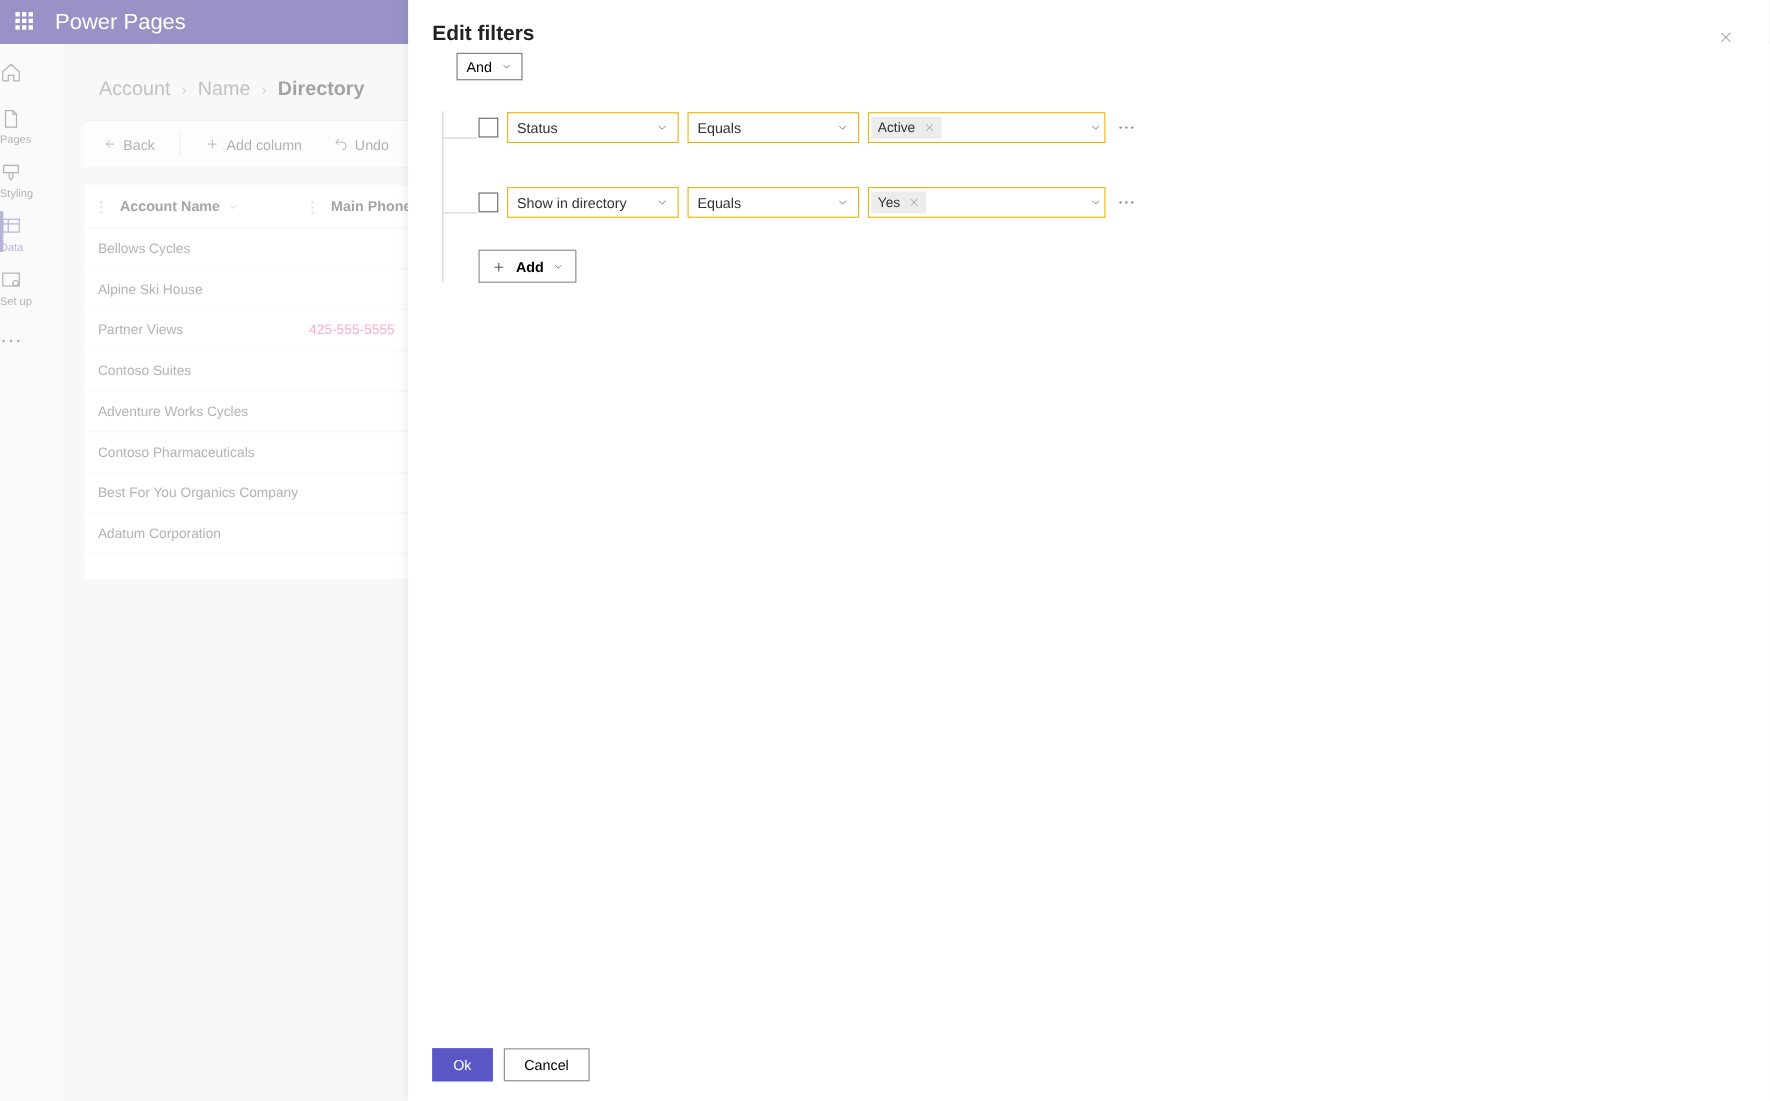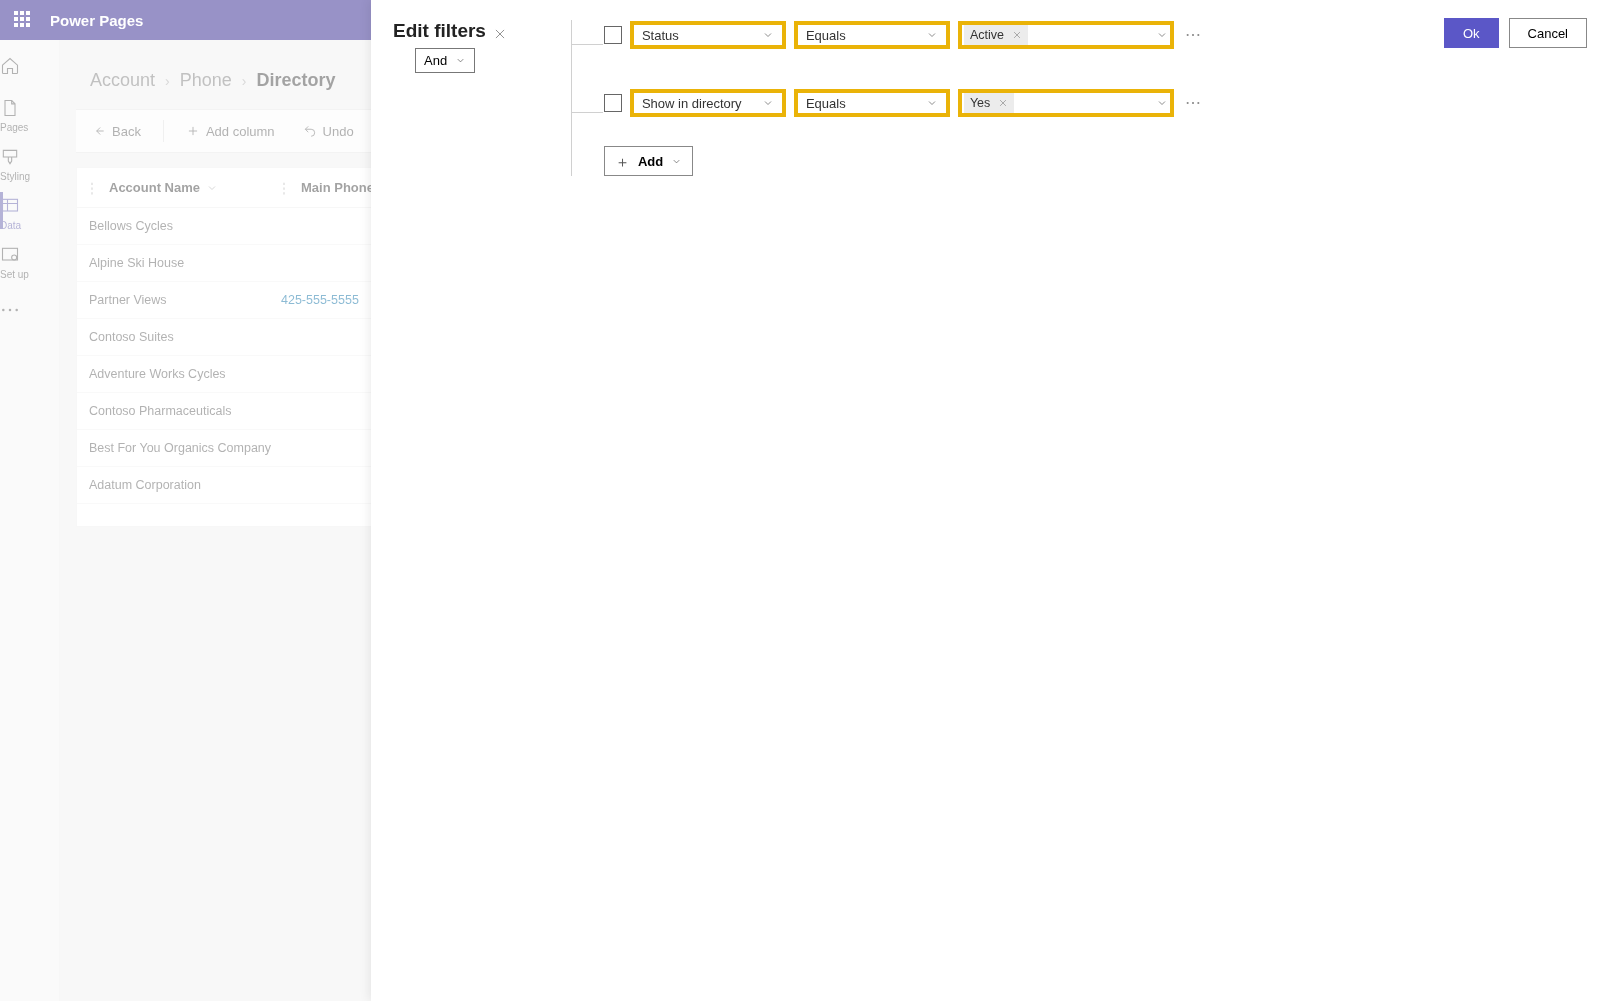--- a/index.html
+++ b/index.html
@@ -2,21 +2,21 @@
 <html><head>
 <meta charset="utf-8">
 <style>
   * { box-sizing: border-box; margin: 0; padding: 0; font-family: "Segoe UI", -apple-system, sans-serif; }
   html, body { width: 1609px; height: 1001px; overflow: hidden; background: #fff; }
 
   
   .app-bar { height: 40px; background: #9892c7; color: #fff; display: flex; align-items: center; padding: 0 10px; }
   .waffle { width: 18px; height: 18px; display: grid; grid-template-columns: repeat(3,4px); grid-template-rows: repeat(3,4px); gap: 2px; margin-right: 18px; margin-left:4px;}
   .waffle span { background: #fff; width: 4px; height: 4px; }
-  .app-title { font-size: 15px; font-weight: 700; }
+  .app-title { font-size: 20px; font-weight: 400; }
 
   
   .rail { position: absolute; top: 40px; left: 0; width: 60px; bottom: 0; background: #f3f3f3; border-right: 1px solid #eee; }
   .rail-item { display: flex; flex-direction: column; align-items: flex-start; padding: 10px 0 4px 0; color: #555; font-size: 10px; cursor: pointer; position: relative; }
   .rail-item.active::before { content:""; position:absolute; left:0; top:6px; bottom:6px; width:3px; background:#5b57a6; }
   .rail-item.active { color: #5b57a6; }
   .rail-icon { width: 20px; height: 20px; margin-bottom: 4px; stroke: currentColor; fill:none; stroke-width:1.3;}
   .rail-item.icononly .rail-icon { margin-bottom: 0; }
   .rail .home { padding-top: 16px; padding-bottom: 12px;}
   .rail .ellipsis { padding-top: 16px; color:#555;}
@@ -33,42 +33,42 @@
   .toolbar .divider { width:1px; height:22px; background:#ddd;}
 
   .grid-card { background:#fff; margin-top:14px; margin-right:20px; border:1px solid #eee; }
   .grid-head { display:flex; border-bottom:1px solid #eee; height:40px; align-items:center; font-size:13px; font-weight:600; color:#333; padding-left:8px;}
   .grid-head .col { display:flex; align-items:center; gap:6px;}
   .grid-head .handle { color:#ccc; font-size:14px; margin-right:4px;}
   .grid-head svg { width:12px; height:12px; stroke:#888; fill:none; stroke-width:1.5;}
   .grid-head .col.name { width:192px; }
   .grid-row { height:37px; border-bottom:1px solid #f1f1f1; display:flex; align-items:center; font-size:12.5px; color:#555; padding-left:12px;}
   .grid-row .cell.name { width:192px;}
-  .grid-row .cell.phone { color:#0369a1;}
+  .grid-row .cell.phone { color:#ec4899;}
 
   
   .scrim { position:absolute; top:40px; left:0; right:0; bottom:0; background:rgba(255,255,255,0.55); }
 
   
-  .panel { position:absolute; top:0; right:0; bottom:0; width:1238px; background:#fff; box-shadow:-2px 0 10px rgba(0,0,0,.08); display:flex; flex-direction:row;}
+  .panel { position:absolute; top:0; right:0; bottom:0; width:1238px; background:#fff; box-shadow:-2px 0 10px rgba(0,0,0,.08); display:flex; flex-direction:column;}
   .panel-head { padding:20px 26px 8px 22px; display:flex; justify-content:space-between; align-items:flex-start;}
   .panel-title { font-size:19px; font-weight:600; color:#222;}
   .close-x { width:28px; height:28px; display:flex; align-items:center; justify-content:center; cursor:pointer;}
   .close-x svg { width:14px; height:14px; stroke:#444; stroke-width:1;}
   .group-select { margin-left:22px; border:1px solid #777; padding:4px 8px; font-size:13px; display:inline-flex; align-items:center; gap:8px; cursor:pointer; width:fit-content;}
   .group-select svg { width:11px; height:11px; stroke:#555; fill:none; stroke-width:1.5;}
 
   .filters-body { position:relative; flex:1; padding:20px 22px;}
   .tree { position:relative; margin-left:0;}
   .vline { position:absolute; left:9px; top:0; bottom:auto; width:1px; background:#d0d0d0;}
   .row { position:relative; display:flex; align-items:center; height:30px; margin-bottom:38px;}
   .row .hline { position:absolute; left:9px; width:32px; height:1px; background:#d0d0d0; top:24px;}
   .row-inner { display:flex; align-items:center; gap:8px; margin-left:42px;}
   .chk { width:18px; height:18px; border:1px solid #666; background:#fff; cursor:pointer;}
-  .dd { height:28px; border:4px solid #eab308; background:#fff; display:flex; align-items:center; justify-content:space-between; padding:0 8px; font-size:13px; color:#333; cursor:pointer;}
+  .dd { height:28px; border:1px solid #eab308; background:#fff; display:flex; align-items:center; justify-content:space-between; padding:0 8px; font-size:13px; color:#333; cursor:pointer;}
   .dd.field { width:156px;}
   .dd.op    { width:156px;}
   .dd.value { width:216px; padding:2px; gap:0;}
   .dd svg { width:12px; height:12px; stroke:#666; fill:none; stroke-width:1.5;}
   .tag { background:#ececec; padding:3px 6px; font-size:12.5px; color:#333; display:inline-flex; align-items:center; gap:8px;}
   .tag svg { width:10px; height:10px; stroke:#666; stroke-width:1.2;}
   .row-more { width:22px; display:flex; align-items:center; justify-content:center; cursor:pointer; color:#888;}
   .row-more svg{ width:16px; height:4px; }
 
   .add-row { margin-left:42px; margin-top:-10px;}
@@ -140,21 +140,21 @@
         <circle cx="12" cy="3" r="1.5" fill="#555" stroke="none"></circle>
         <circle cx="20" cy="3" r="1.5" fill="#555" stroke="none"></circle>
       </svg>
   </div>
 </div>
 
 <div class="workspace">
   <div class="breadcrumbs">
     <span>Account</span>
     <span class="sep">›</span>
-    <span>Phone</span>
+    <span>Name</span>
     <span class="sep">›</span>
     <span class="current">Directory</span>
   </div>
 
   <div class="toolbar">
     <div class="tbtn">
       <svg viewBox="0 0 24 24">
           <path d="M14 6l-6 6 6 6M8 12h12"></path>
         </svg>
       <span>Back</span>

